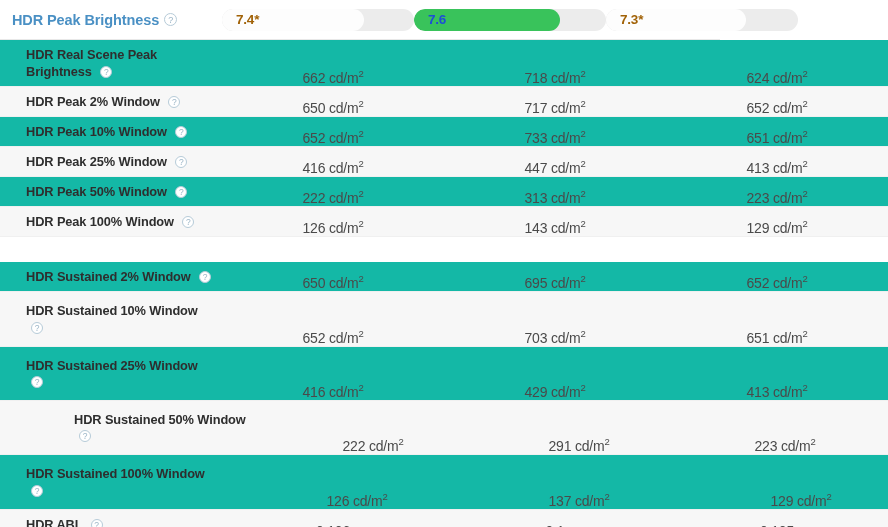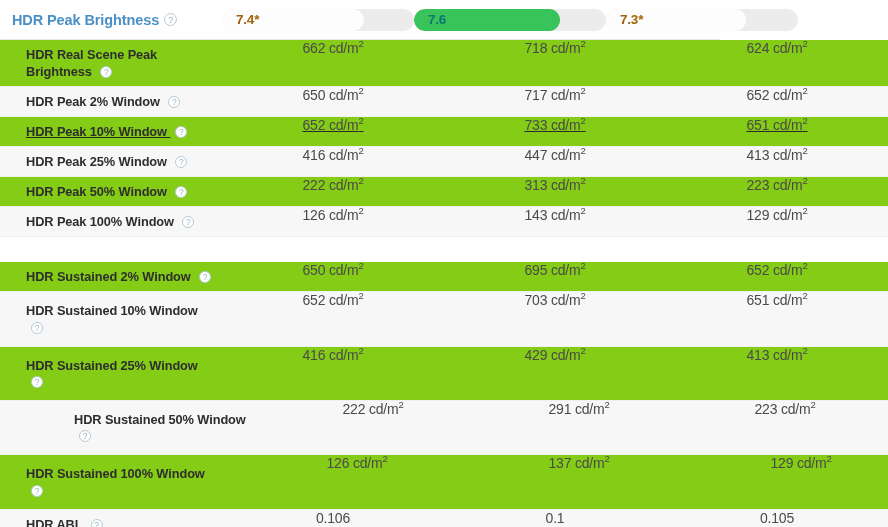--- a/index.html
+++ b/index.html
@@ -106,33 +106,33 @@
     left: 14px;
     top: 0;
     bottom: 0;
     display: flex;
     align-items: center;
     font-size: 13.5px;
     font-weight: bold;
     letter-spacing: -0.2px;
   }
   .score-label.dark { color: #a16207; }
-  .score-label.light { color: #0f766e; }
+  .score-label.light { color: #1d4ed8; }
 
   
   .table {
     width: 888px;
   }
   .row {
     display: flex;
     align-items: stretch;
     box-sizing: border-box;
     border-bottom: 1px solid #f0f0f0;
   }
-  .row.odd  { background: #84cc16; }
+  .row.odd  { background: #14b8a6; }
   .row.even { background: #f7f7f7; }
 
   .cell-label {
     width: 222px;
     flex: 0 0 222px;
     box-sizing: border-box;
     padding: 7px 8px 7px 26px;
     display: flex;
     align-items: center;
   }
@@ -146,21 +146,21 @@
   .cell-label .help-icon {
     margin-left: 5px;
     position: relative;
     top: -1px;
   }
 
   .cell-val {
     flex: 1 1 0;
     box-sizing: border-box;
     display: flex;
-    align-items: flex-start;
+    align-items: flex-end;
     justify-content: center;
     font-size: 14px;
     color: #4a4a4a;
     letter-spacing: -0.2px;
   }
   .cell-val .unit sup {
     font-size: 9.5px;
     vertical-align: super;
     line-height: 0;
   }
@@ -219,21 +219,21 @@
         <div class="cell-val">
           <span class="unit">650 cd/m<sup>2</sup></span>
         </div>
         <div class="cell-val">
           <span class="unit">717 cd/m<sup>2</sup></span>
         </div>
         <div class="cell-val">
           <span class="unit">652 cd/m<sup>2</sup></span>
         </div>
       </div>
-      <div class="row odd" style="height: 30px; text-decoration: underline;">
+      <div class="row odd" style="height: 30px;">
         <div class="cell-label">
           <span class="lbl-text">HDR Peak 10% Window <span class="help-icon sm">?</span></span>
         </div>
         <div class="cell-val">
           <span class="unit">652 cd/m<sup>2</sup></span>
         </div>
         <div class="cell-val">
           <span class="unit">733 cd/m<sup>2</sup></span>
         </div>
         <div class="cell-val">

